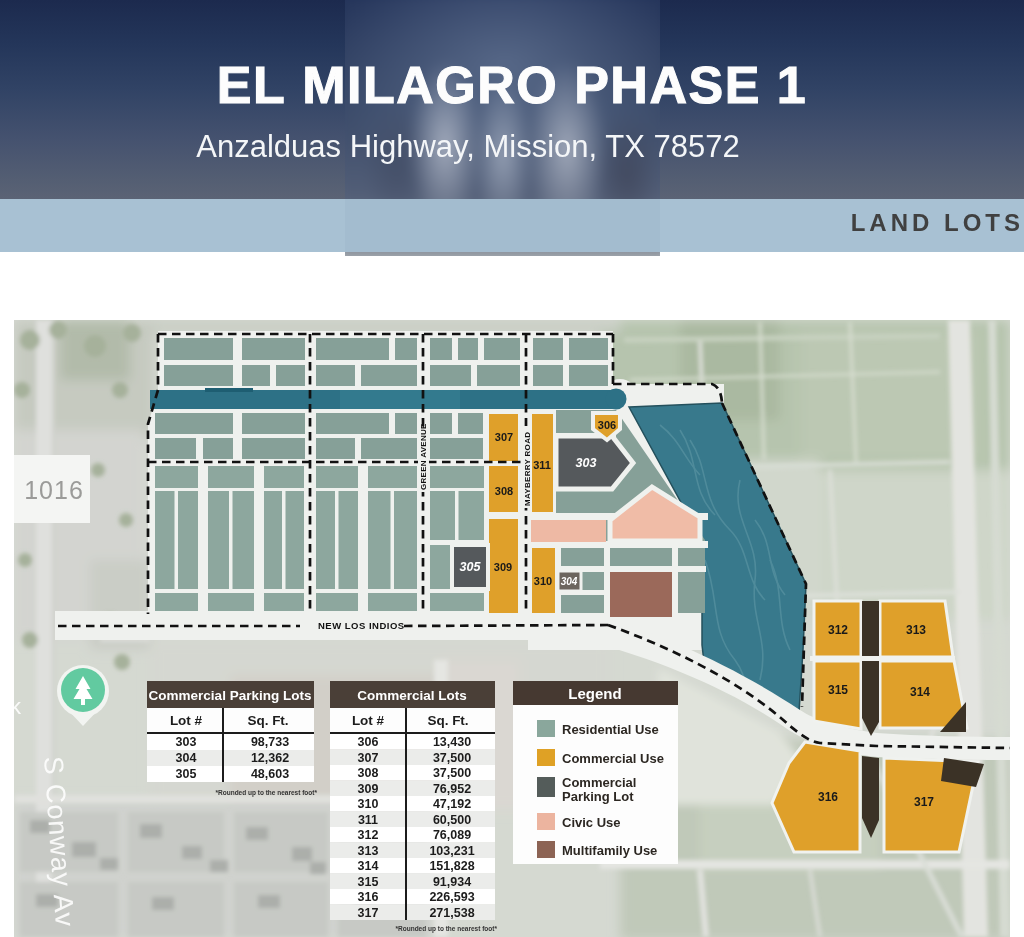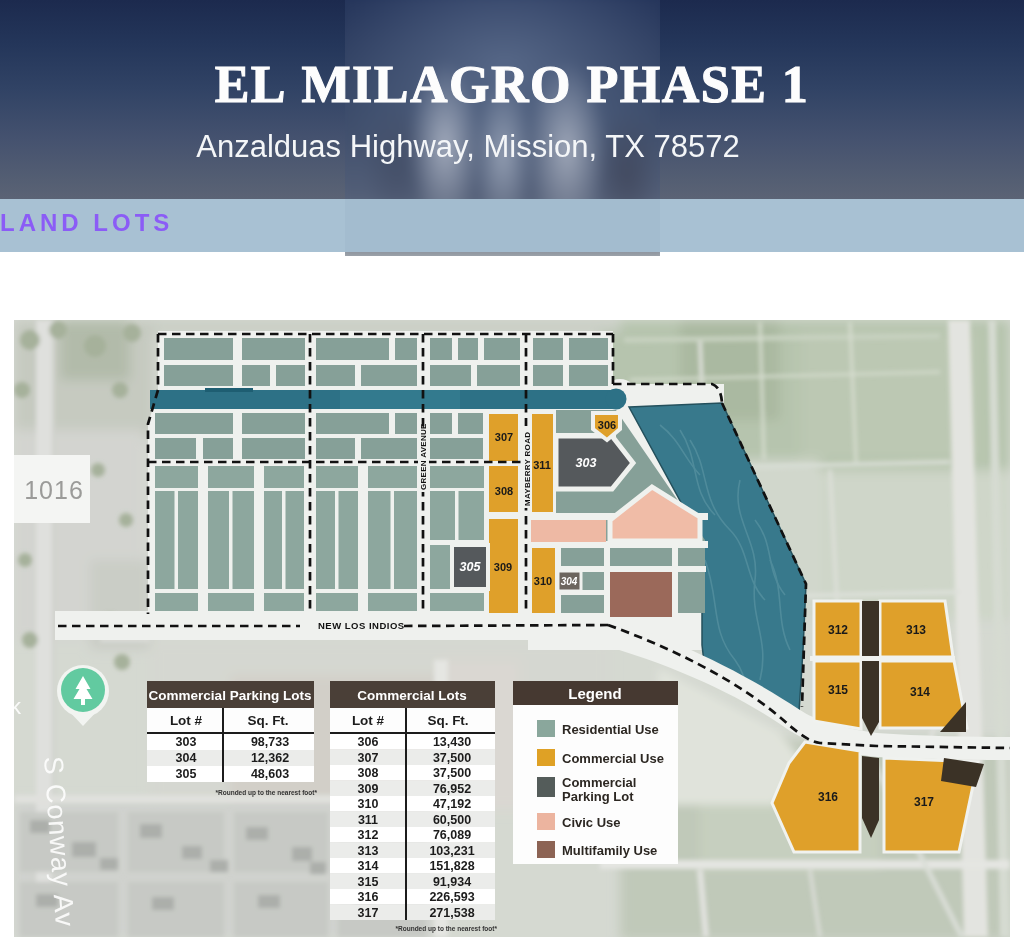--- a/index.html
+++ b/index.html
@@ -21,29 +21,29 @@
         radial-gradient(30px 75px at 168px 165px, rgba(192,201,216,0.6) 0%, rgba(192,201,216,0) 100%),
         radial-gradient(40px 90px at 232px 160px, rgba(203,208,219,0.65) 0%, rgba(203,208,219,0) 100%),
         radial-gradient(34px 65px at 62px 175px, rgba(66,76,100,0.7) 0%, rgba(66,76,100,0) 100%),
         radial-gradient(34px 65px at 292px 185px, rgba(62,68,88,0.7) 0%, rgba(62,68,88,0) 100%),
         radial-gradient(175px 135px at 170px 75px, rgba(122,140,170,0.5) 0%, rgba(122,140,170,0) 100%),
         linear-gradient(180deg,#24345a 0%,#3a4a69 42%,#525e77 74%,#6f7988 90%,#b0b4b8 100%);
       filter:blur(6px);"></div>
   </div>
 
   <div class="abs" style="left:0;top:55px;width:1024px;text-align:center;color:#fdfdfd;
-       font-size:52px;font-weight:bold;letter-spacing:1.5px;font-family:Liberation Serif, serif;-webkit-text-stroke:1.1px #fdfdfd;">EL&nbsp;MILAGRO&nbsp;PHASE&nbsp;1</div>
+       font-size:52px;font-weight:bold;letter-spacing:1.5px;-webkit-text-stroke:1.1px #fdfdfd;">EL&nbsp;MILAGRO&nbsp;PHASE&nbsp;1</div>
 
   <div class="abs" style="left:0;top:129px;width:936px;text-align:center;color:#f4f6f8;
        font-size:31px;font-weight:normal;letter-spacing:0px;">Anzalduas Highway, Mission, TX 78572</div>
 
   <div class="abs" style="left:0;top:199px;width:1024px;height:53px;background:#a8c1d3;"></div>
   <div class="abs" style="left:345px;top:199px;width:315px;height:53px;background:#9db6c9;opacity:0.45;"></div>
 
-  <div class="abs" style="left:0;top:209px;width:1024px;text-align:left;color:#8b5cf6;
+  <div class="abs" style="left:0;top:209px;width:1024px;text-align:right;color:#404040;
        font-size:24px;font-weight:bold;letter-spacing:4px;">LAND LOTS</div>
 
   <div class="abs" style="left:14px;top:320px;width:996px;height:617px;">
     <svg width="996" height="617" viewBox="14 320 996 617">
       <defs>
         <filter id="b4" x="-20%" y="-20%" width="140%" height="140%">
             <feGaussianBlur stdDeviation="4"></feGaussianBlur>
           </filter>
         <filter id="b2" x="-20%" y="-20%" width="140%" height="140%">
             <feGaussianBlur stdDeviation="2"></feGaussianBlur>

